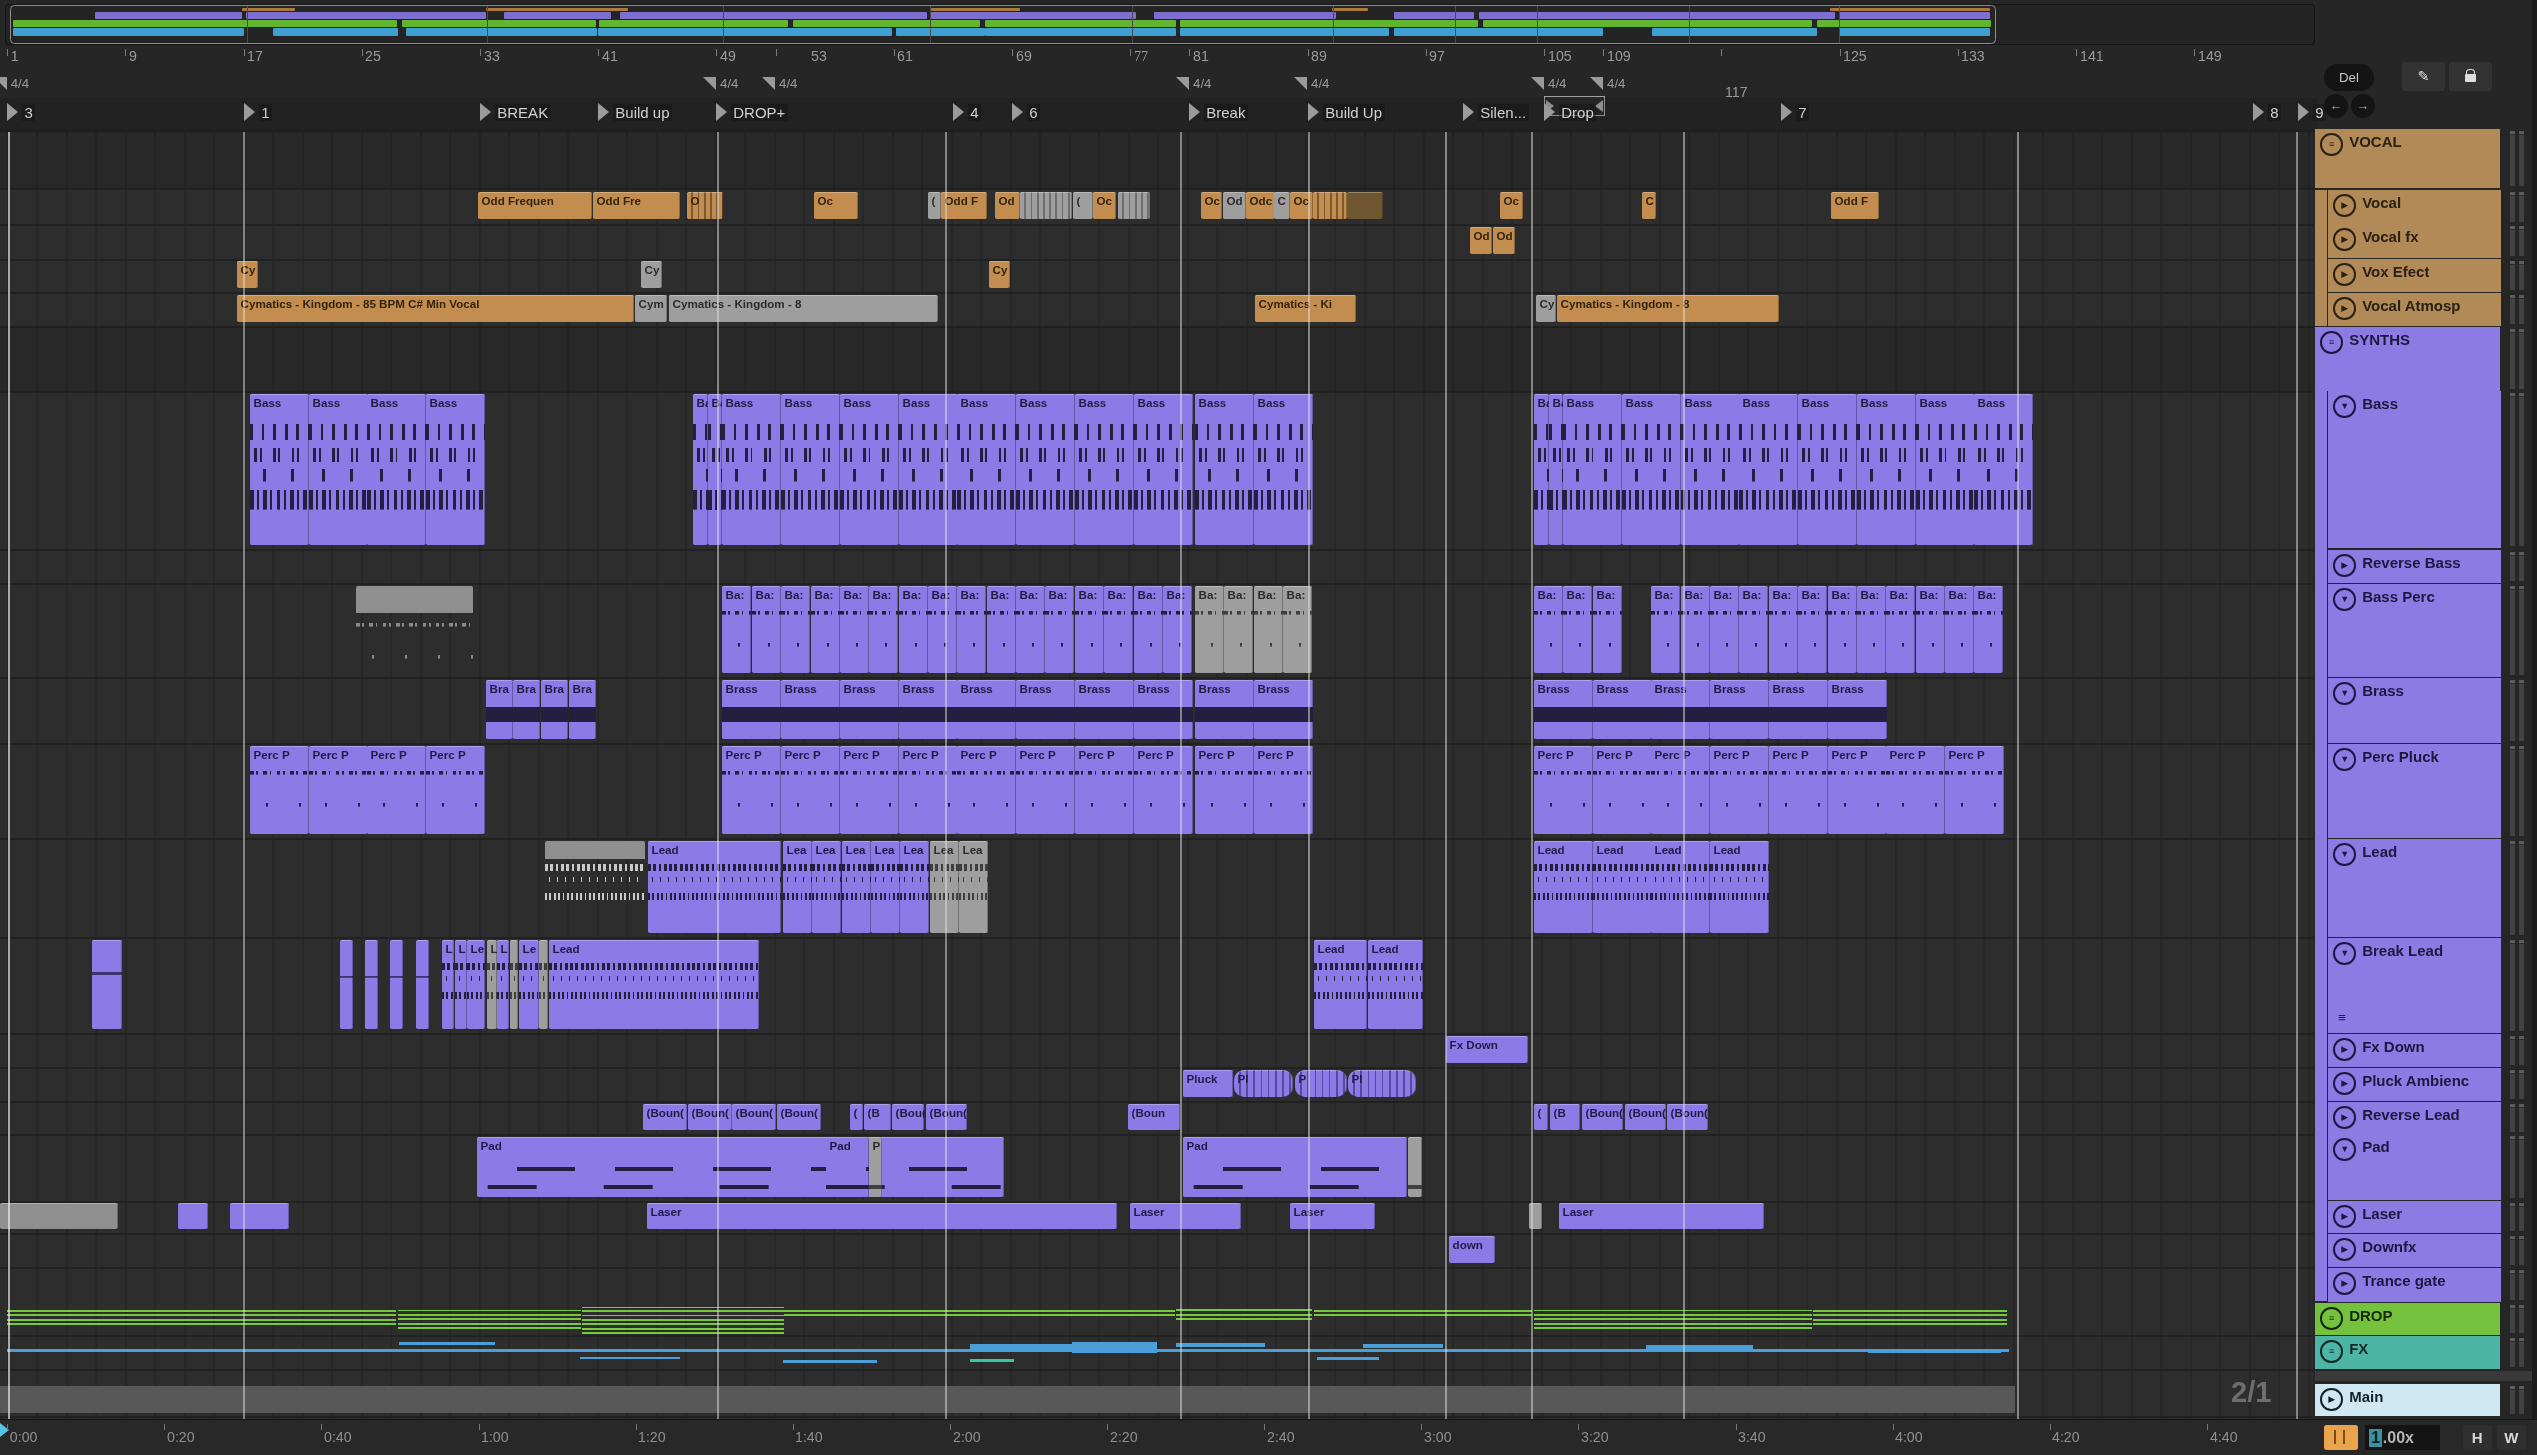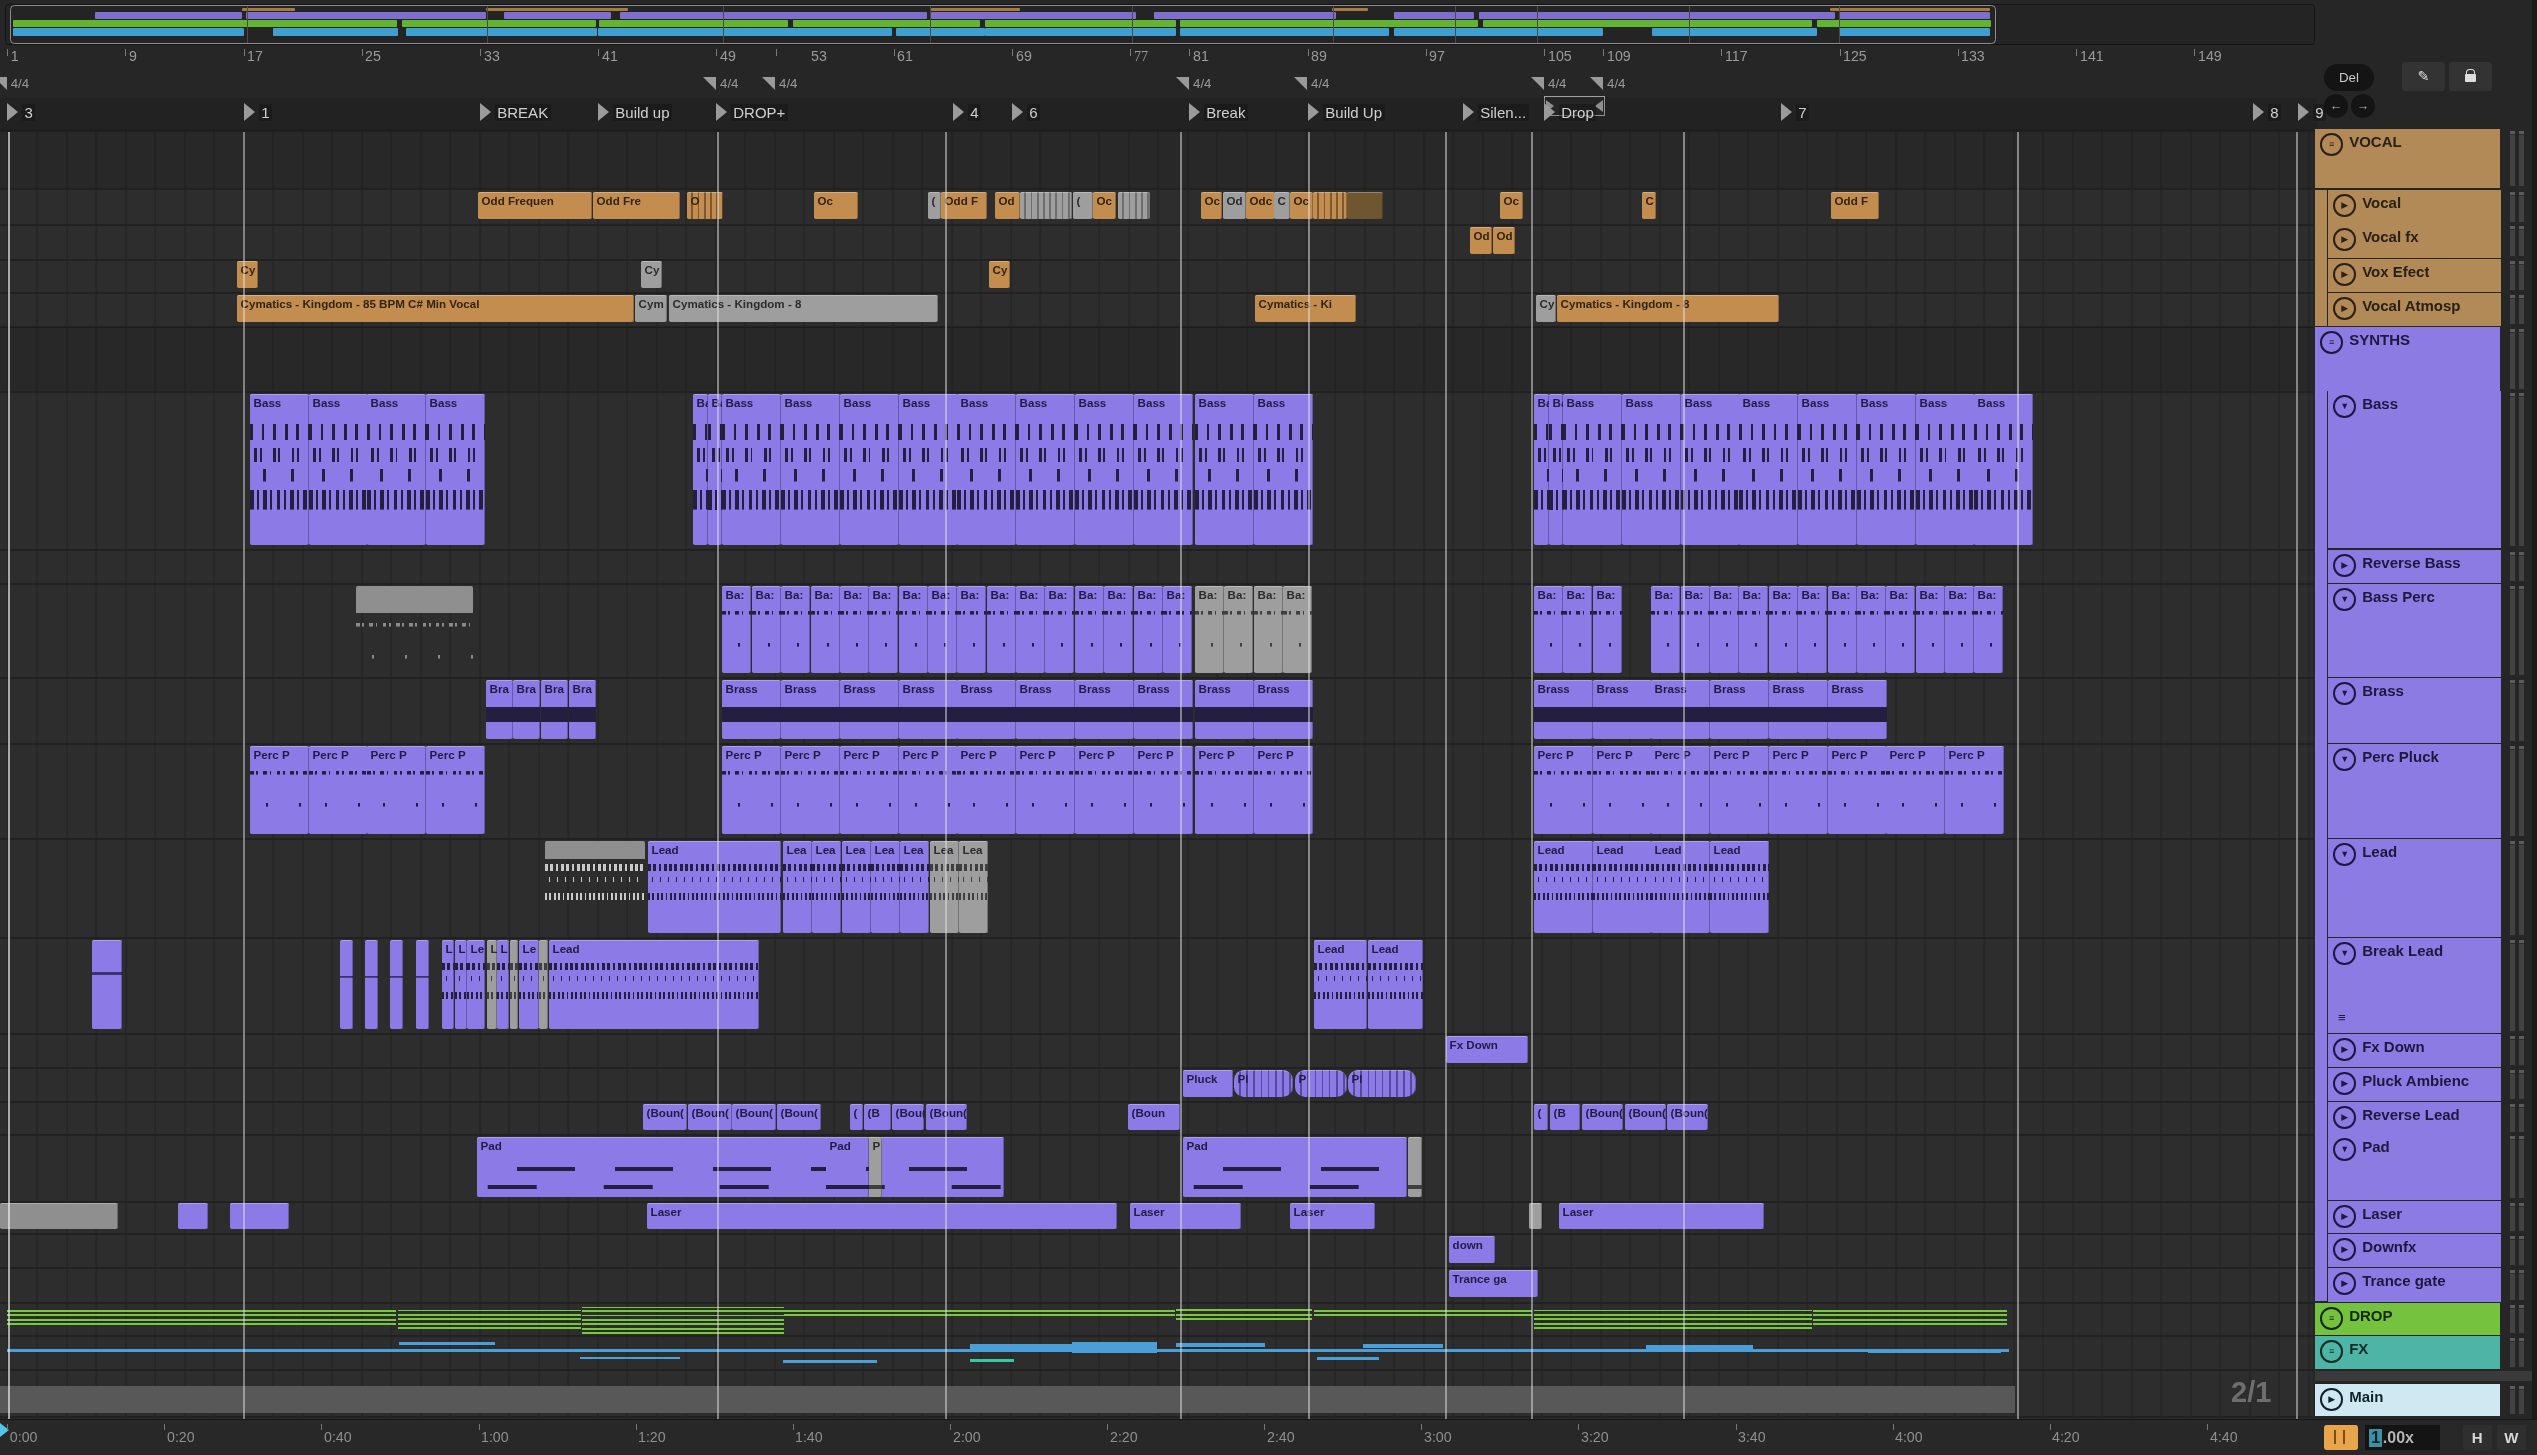--- a/index.html
+++ b/index.html
@@ -203,21 +203,21 @@
       <div class="beat-num" style="left: 1193px;">81</div>
       <div class="beat-tick" style="left: 1308px;"></div>
       <div class="beat-num" style="left: 1311px;">89</div>
       <div class="beat-tick" style="left: 1426px;"></div>
       <div class="beat-num" style="left: 1429px;">97</div>
       <div class="beat-tick" style="left: 1544px;"></div>
       <div class="beat-num" style="left: 1548px;">105</div>
       <div class="beat-tick" style="left: 1603px;"></div>
       <div class="beat-num" style="left: 1607px;">109</div>
       <div class="beat-tick" style="left: 1721px;"></div>
-      <div class="beat-num" style="left: 1725px;">117</div>
+      <div class="beat-num" style="left: 1725px; margin-top: 36px;">117</div>
       <div class="beat-tick" style="left: 1840px;"></div>
       <div class="beat-num" style="left: 1843px;">125</div>
       <div class="beat-tick" style="left: 1958px;"></div>
       <div class="beat-num" style="left: 1961px;">133</div>
       <div class="beat-tick" style="left: 2076px;"></div>
       <div class="beat-num" style="left: 2080px;">141</div>
       <div class="beat-tick" style="left: 2194px;"></div>
       <div class="beat-num" style="left: 2198px;">149</div>
     </div>
   <div class="ts-row" id="tsRow">
@@ -1040,25 +1040,20 @@
         <div class="clip s-grey" style="left: 1529px; width: 12.5px; top: 1.8px; height: 26px;">
           <div class="lbl"></div>
         </div>
         <div class="clip s-purple" style="left: 1559px; width: 205px; top: 1.8px; height: 26px;">
           <div class="lbl">Laser</div>
         </div>
       </div>
       <div class="arr-row" style="top: 1102px; height: 33px;">
         <div class="clip s-purple" style="left: 1449px; width: 46px; top: 1.8px; height: 27px;">
           <div class="lbl">down</div>
-        </div>
-      </div>
-      <div class="arr-row" style="top: 1136px; height: 34px;">
-        <div class="clip s-purple" style="left: 1449px; width: 89px; top: 1.8px; height: 27.6px;">
-          <div class="lbl">Trance ga</div>
         </div>
       </div>
       <div class="arr-row" style="top: 1171px; height: 32px;">
         <div class="hl-seg" style="left: 7.1px; top: 3.6px; width: 389px; height: 18px; background: repeating-linear-gradient(0deg, rgb(118, 200, 61) 0px, rgb(118, 200, 61) 1.8px, transparent 1.8px, transparent 4.4px);"></div>
         <div class="hl-seg" style="left: 398px; top: 3.6px; width: 183px; height: 22px; background: repeating-linear-gradient(0deg, rgb(118, 200, 61) 0px, rgb(118, 200, 61) 1.8px, transparent 1.8px, transparent 4.4px);"></div>
         <div class="hl-seg" style="left: 582px; top: 3.6px; width: 202px; height: 27px; background: repeating-linear-gradient(0deg, rgb(118, 200, 61) 0px, rgb(118, 200, 61) 1.8px, transparent 1.8px, transparent 4.4px);"></div>
         <div class="hl-seg" style="left: 784px; top: 3.6px; width: 193px; height: 9px; background: repeating-linear-gradient(0deg, rgb(118, 200, 61) 0px, rgb(118, 200, 61) 1.8px, transparent 1.8px, transparent 4.4px);"></div>
         <div class="hl-seg" style="left: 977px; top: 3.6px; width: 198px; height: 9px; background: repeating-linear-gradient(0deg, rgb(118, 200, 61) 0px, rgb(118, 200, 61) 1.8px, transparent 1.8px, transparent 4.4px);"></div>
         <div class="hl-seg" style="left: 1176px; top: 3.6px; width: 136px; height: 13.3px; background: repeating-linear-gradient(0deg, rgb(118, 200, 61) 0px, rgb(118, 200, 61) 1.8px, transparent 1.8px, transparent 4.4px);"></div>
         <div class="hl-seg" style="left: 1314px; top: 3.6px; width: 218px; height: 9px; background: repeating-linear-gradient(0deg, rgb(118, 200, 61) 0px, rgb(118, 200, 61) 1.8px, transparent 1.8px, transparent 4.4px);"></div>

